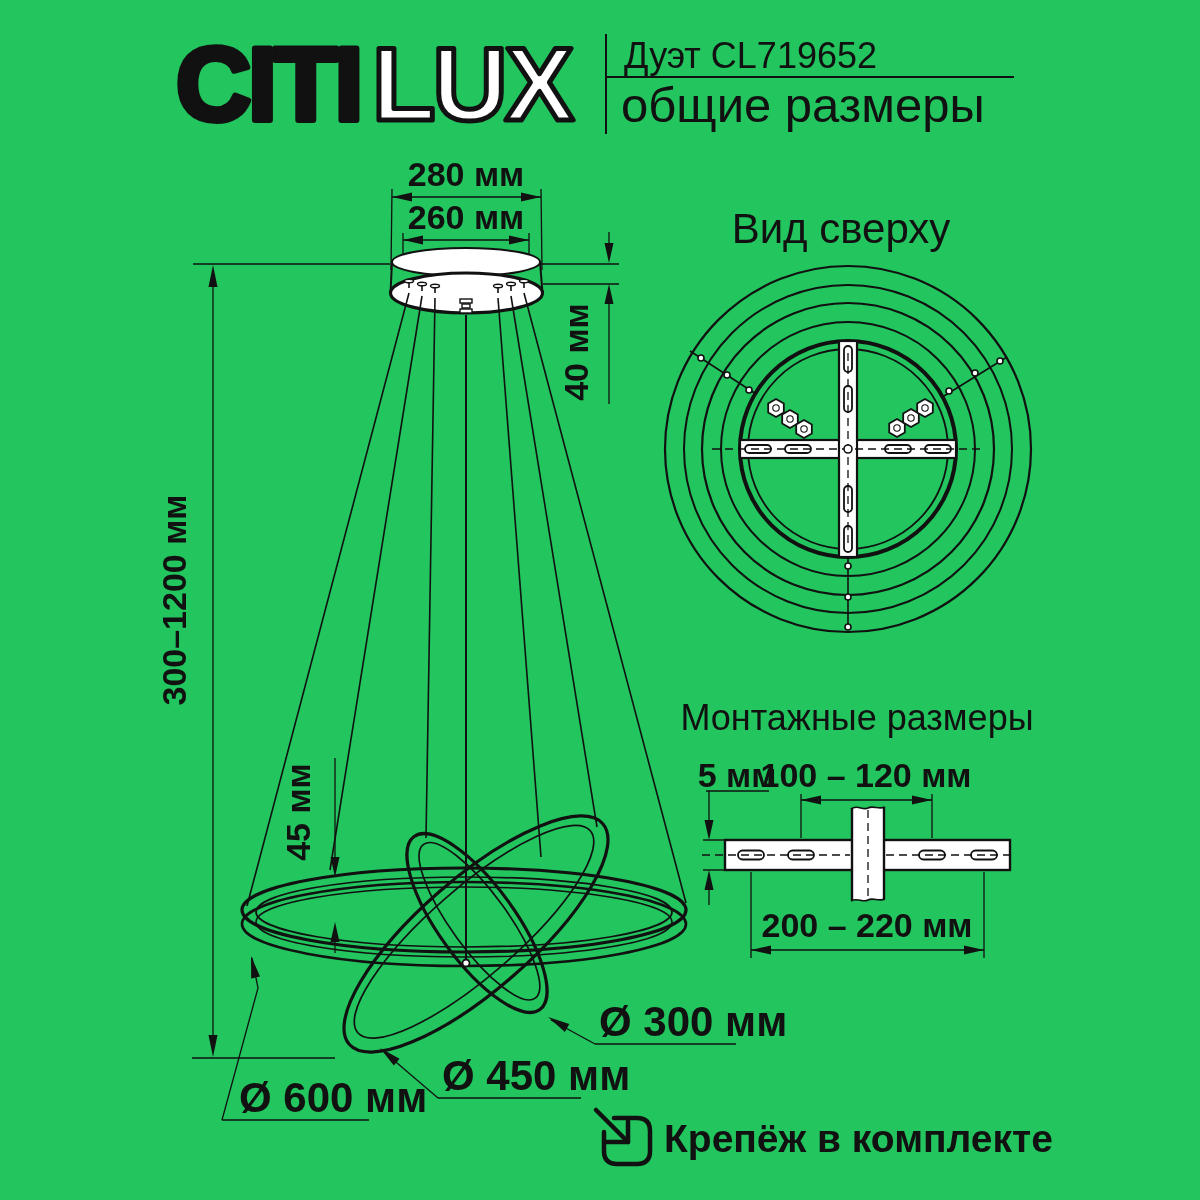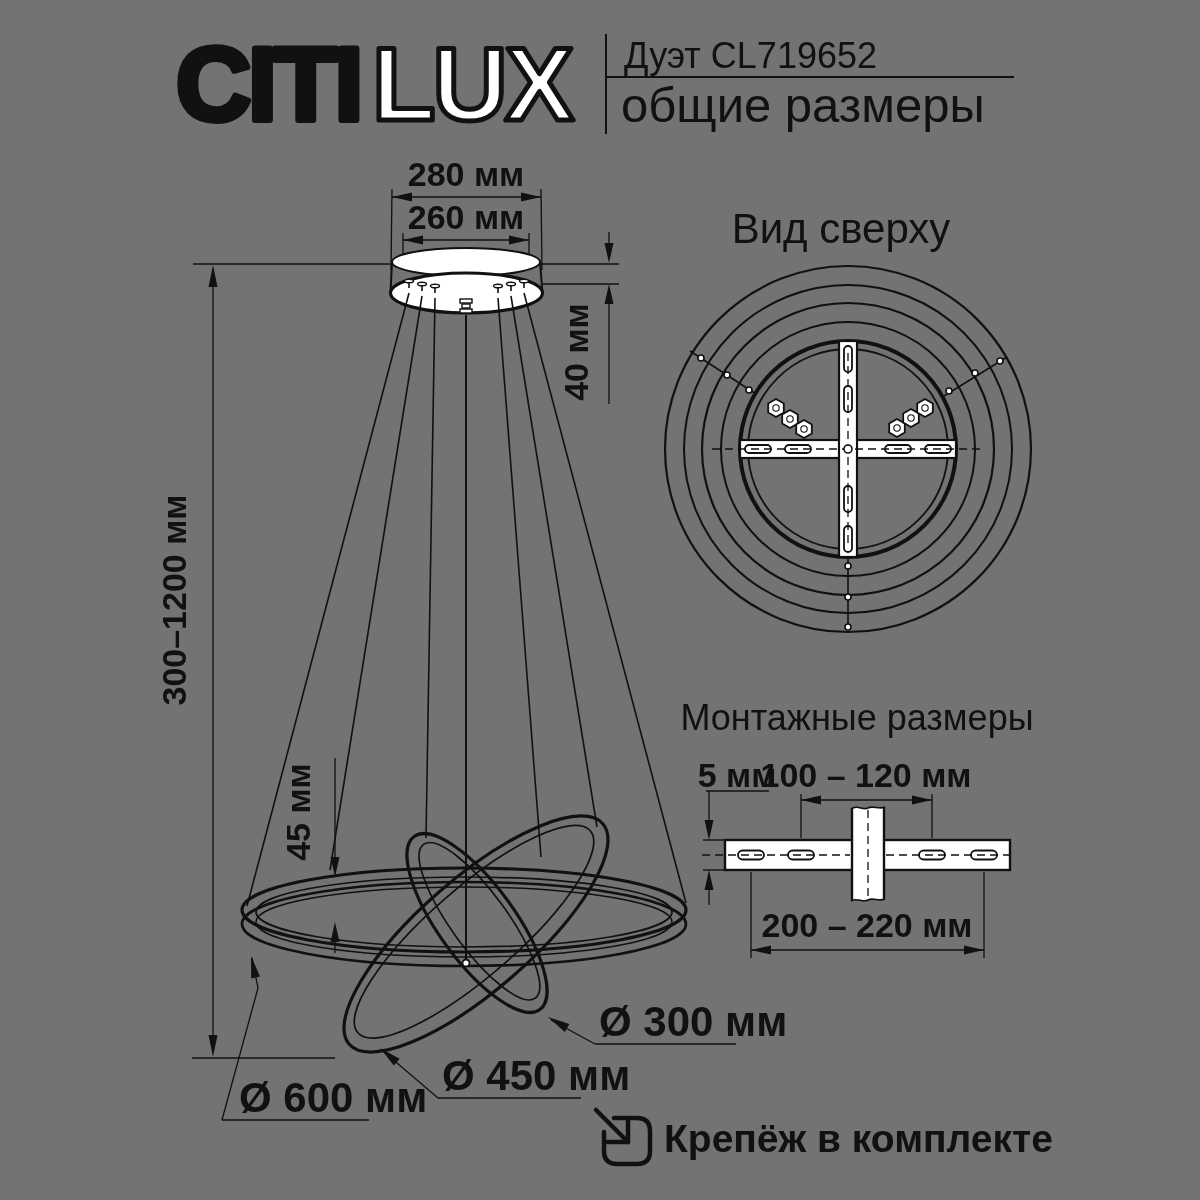--- a/index.html
+++ b/index.html
@@ -1,16 +1,16 @@
 <!DOCTYPE html>
 <html><head>
 <meta charset="utf-8">
 <style>
   html,body{margin:0;padding:0;background:#fff;}
-  .page{width:1200px;height:1200px;position:relative;background:#737373;overflow:hidden;}
+  .page{width:1200px;height:1200px;position:relative;background:#22c55e;overflow:hidden;}
   svg{display:block;}
   text{font-family:"Liberation Sans","DejaVu Sans",sans-serif;fill:#111;}
   .logo-solid{font-size:104px;font-weight:700;letter-spacing:-3px;fill:#111;stroke:#111;stroke-width:6;stroke-linejoin:round;paint-order:stroke;}
   .logo-outline{font-size:104px;font-weight:700;letter-spacing:-3px;fill:#fff;stroke:#111;stroke-width:5;stroke-linejoin:round;}
   .t-model{font-size:36px;}
   .t-sub{font-size:49px;}
   .t-view{font-size:42px;}
   .t-mount{font-size:36px;}
   .t-dim{font-size:34px;font-weight:700;}
   .t-dia{font-size:42px;font-weight:700;}

